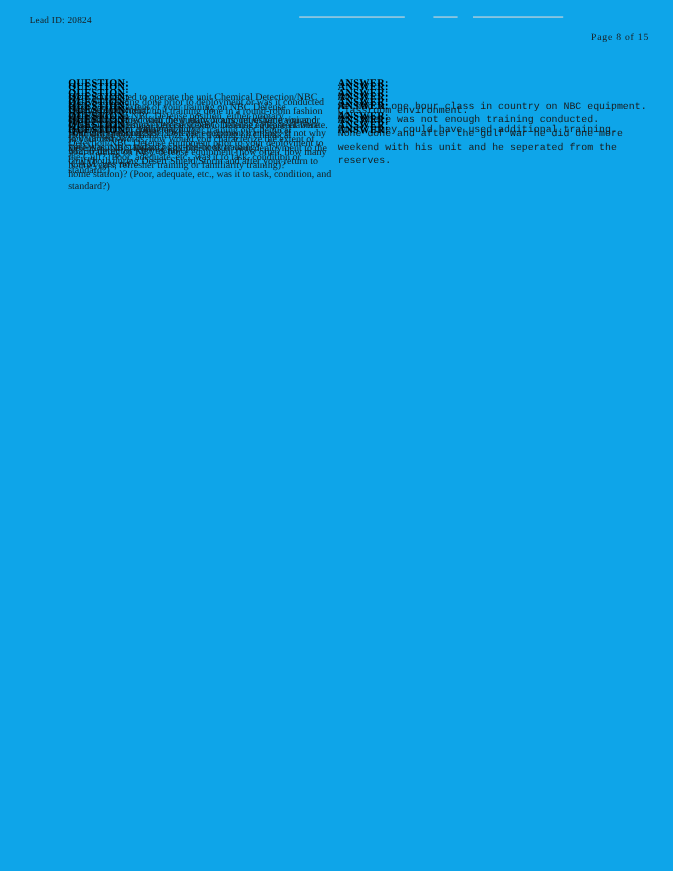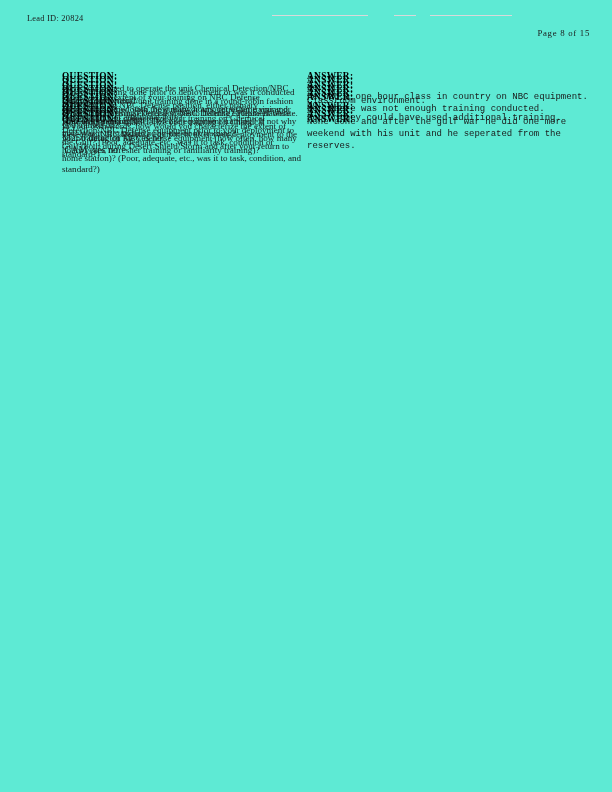--- a/index.html
+++ b/index.html
@@ -9,21 +9,21 @@
     background: #ffffff;
   }
   body {
     font-family: "Liberation Serif", "DejaVu Serif", serif;
     color: #111111;
   }
   .page {
     position: relative;
     width: 612px;
     height: 792px;
-    background: #5eead4;
+    background: #0ea5e9;
     overflow: hidden;
     box-sizing: border-box;
   }
 
   
   .header {
     position: absolute;
     top: 14px;
     left: 0;
     width: 612px;

